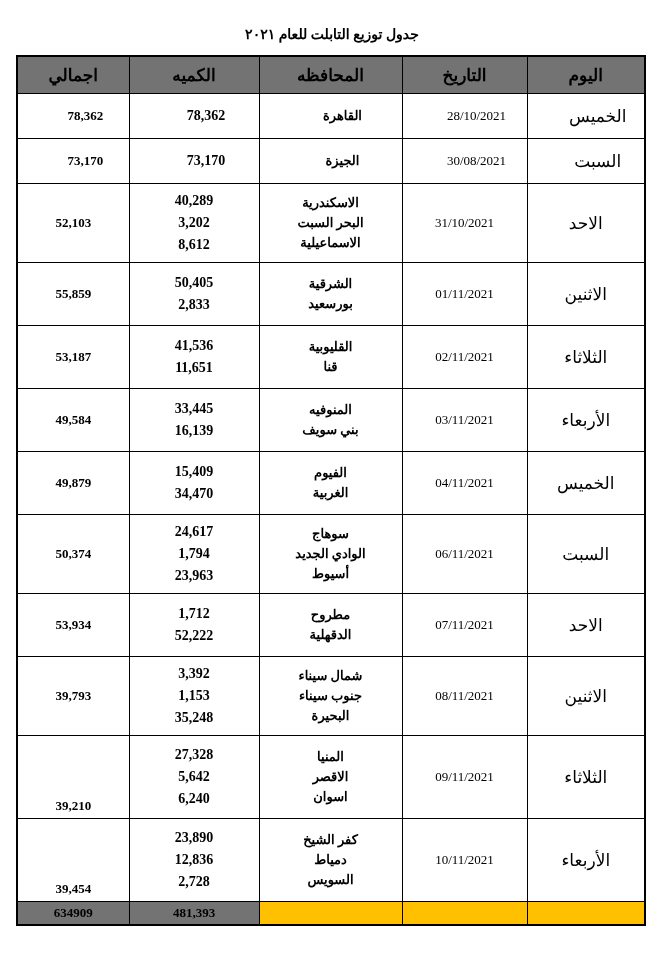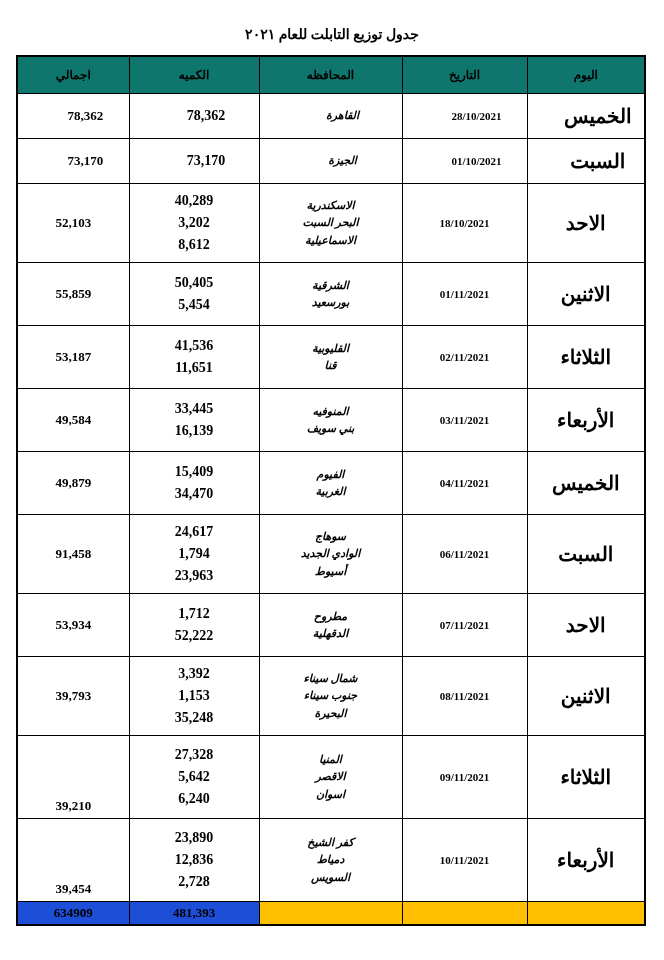--- a/index.html
+++ b/index.html
@@ -36,78 +36,77 @@
     table-layout: fixed;
     border: 2px solid #000;
   }
   table.sheet th, table.sheet td {
     border: 1.5px solid #000;
     text-align: center;
     vertical-align: middle;
     padding: 0;
   }
   thead th {
-    background: #0f766e;
-    font-weight: bold;
-    font-size: 12px;
+    background: #737373;
+    font-weight: bold;
+    font-size: 17px;
     height: 36px;
     font-family: "Liberation Serif", serif;
   }
   col.c-day     { width: 118px; }
   col.c-date    { width: 125px; }
   col.c-gov     { width: 143px; }
   col.c-qty     { width: 130px; }
   col.c-total   { width: 112px; }
 
   td.day {
-    font-weight: bold;
-    font-size: 20px;
+    font-weight: normal;
+    font-size: 17px;
   }
   td.date {
-    font-weight: bold;
-    font-size: 11px;
+    font-weight: normal;
+    font-size: 13px;
     font-family: "Liberation Serif", serif;
   }
   td.gov, td.qty {
     padding: 0;
   }
   .stack {
     display: flex;
     flex-direction: column;
     justify-content: center;
     height: 100%;
   }
   .stack .line {
     font-size: 13px;
     font-weight: bold;
     line-height: 1.55;
   }
   .stack.gov .line {
-    font-size: 11px;
-    font-weight: bold;
-    font-style: italic;
+    font-size: 13px;
+    font-weight: bold;
   }
   .stack.qty .line {
     font-size: 14px;
     font-weight: bold;
   }
   td.total {
     font-size: 13px;
     font-weight: bold;
   }
   td.total.bottomed {
     vertical-align: bottom;
     padding-bottom: 4px;
   }
   tr.r1 td { height: 44px; padding-left: 24px; }
   tr.r2 td { height: 62px; }
   tr.r3 td { height: 78px; text-align: center; }
 
   tfoot td {
-    background: #1d4ed8;
+    background: #737373;
     font-weight: bold;
     font-size: 13px;
     height: 22px;
   }
   tfoot td.empty { background: #ffc000; }
 </style>
 </head>
 <body>
 
 <div class="page">
@@ -142,36 +141,36 @@
           </td>
           <td class="qty">
             <div class="stack qty">
               <div class="line">78,362</div>
             </div>
           </td>
           <td class="total">78,362</td>
         </tr>
         <tr class="r1">
           <td class="day">السبت</td>
-          <td class="date">01/10/2021</td>
+          <td class="date">30/08/2021</td>
           <td class="gov">
             <div class="stack gov">
               <div class="line">الجيزة</div>
             </div>
           </td>
           <td class="qty">
             <div class="stack qty">
               <div class="line">73,170</div>
             </div>
           </td>
           <td class="total">73,170</td>
         </tr>
         <tr class="r3">
           <td class="day">الاحد</td>
-          <td class="date">18/10/2021</td>
+          <td class="date">31/10/2021</td>
           <td class="gov">
             <div class="stack gov">
               <div class="line">الاسكندرية</div>
               <div class="line">البحر السبت</div>
               <div class="line">الاسماعيلية</div>
             </div>
           </td>
           <td class="qty">
             <div class="stack qty">
               <div class="line">40,289</div>
@@ -186,21 +185,21 @@
           <td class="date">01/11/2021</td>
           <td class="gov">
             <div class="stack gov">
               <div class="line">الشرقية</div>
               <div class="line">بورسعيد</div>
             </div>
           </td>
           <td class="qty">
             <div class="stack qty">
               <div class="line">50,405</div>
-              <div class="line">5,454</div>
+              <div class="line">2,833</div>
             </div>
           </td>
           <td class="total">55,859</td>
         </tr>
         <tr class="r2">
           <td class="day">الثلاثاء</td>
           <td class="date">02/11/2021</td>
           <td class="gov">
             <div class="stack gov">
               <div class="line">القليوبية</div>
@@ -259,21 +258,21 @@
               <div class="line">أسيوط</div>
             </div>
           </td>
           <td class="qty">
             <div class="stack qty">
               <div class="line">24,617</div>
               <div class="line">1,794</div>
               <div class="line">23,963</div>
             </div>
           </td>
-          <td class="total">91,458</td>
+          <td class="total">50,374</td>
         </tr>
         <tr class="r2">
           <td class="day">الاحد</td>
           <td class="date">07/11/2021</td>
           <td class="gov">
             <div class="stack gov">
               <div class="line">مطروح</div>
               <div class="line">الدقهلية</div>
             </div>
           </td>

